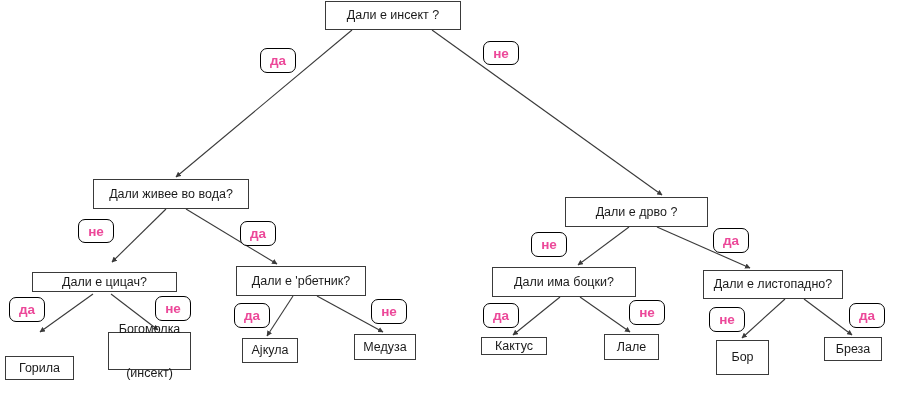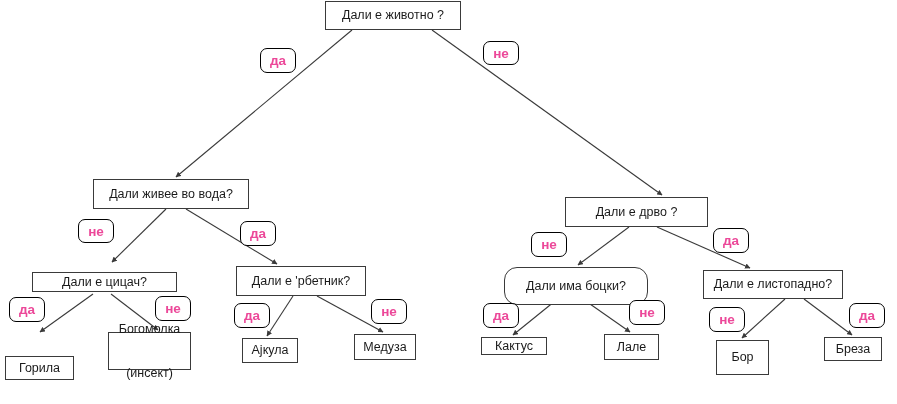--- a/index.html
+++ b/index.html
@@ -91,35 +91,35 @@
         <line x1="317" y1="296" x2="383" y2="332" stroke="#3a3a3a" stroke-width="1.1" marker-end="url(#arrow)"></line>
         <line x1="560" y1="297" x2="513" y2="335" stroke="#3a3a3a" stroke-width="1.1" marker-end="url(#arrow)"></line>
         <line x1="580" y1="297" x2="630" y2="332" stroke="#3a3a3a" stroke-width="1.1" marker-end="url(#arrow)"></line>
         <line x1="785" y1="299" x2="742" y2="338" stroke="#3a3a3a" stroke-width="1.1" marker-end="url(#arrow)"></line>
         <line x1="804" y1="299" x2="852" y2="335" stroke="#3a3a3a" stroke-width="1.1" marker-end="url(#arrow)"></line>
       </g>
   </svg>
 
   <div id="node-layer">
       <div class="node question" style="left: 325px; top: 1px; width: 136px; height: 29px;">
-        <span>Дали е животно ?</span>
+        <span>Дали е инсект ?</span>
       </div>
       <div class="node question" style="left: 93px; top: 179px; width: 156px; height: 30px;">
         <span>Дали живее во вода?</span>
       </div>
       <div class="node question" style="left: 565px; top: 197px; width: 143px; height: 30px;">
         <span>Дали е дрво ?</span>
       </div>
       <div class="node question" style="left: 32px; top: 272px; width: 145px; height: 20px;">
         <span>Дали е цицач?</span>
       </div>
       <div class="node question" style="left: 236px; top: 266px; width: 130px; height: 30px;">
         <span>Дали е 'рбетник?</span>
       </div>
-      <div class="node question" style="left: 504px; top: 267px; width: 144px; height: 38px; border-radius: 13px;">
+      <div class="node question" style="left: 492px; top: 267px; width: 144px; height: 30px;">
         <span>Дали има боцки?</span>
       </div>
       <div class="node question" style="left: 703px; top: 270px; width: 140px; height: 29px;">
         <span>Дали е листопадно?</span>
       </div>
       <div class="node leaf" style="left: 5px; top: 334px; width: 69px; height: 24px; margin-top: 22px;">
         <span>Горила</span>
       </div>
       <div class="node leaf two-line" style="left: 108px; top: 332px; width: 83px; height: 38px;">
         <span>Богомолка</span>

